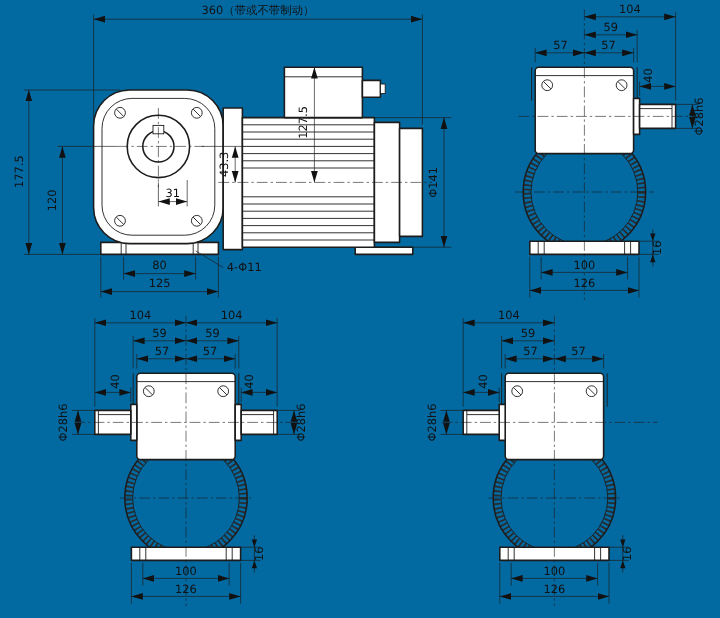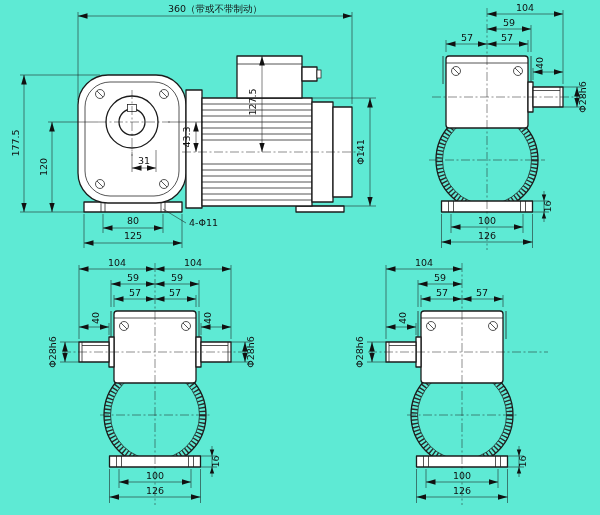--- a/index.html
+++ b/index.html
@@ -1,16 +1,16 @@
 <!DOCTYPE html>
 <html><head>
 <meta charset="utf-8">
 <style>
   html,body{margin:0;padding:0;background:#ffffff;}
-  .canvas{width:600px;height:515px;background:#5eead4;position:relative;overflow:hidden;}
+  .canvas{width:600px;height:515px;background:#0369a1;position:relative;overflow:hidden;}
   svg{display:block;}
   .o  {fill:none;stroke:#1c1c1c;stroke-width:1.3;stroke-linejoin:round;}
   .ow {fill:#ffffff;stroke:#1c1c1c;stroke-width:1.3;stroke-linejoin:round;}
   .t  {fill:none;stroke:#1c1c1c;stroke-width:0.75;}
   .tw {fill:#ffffff;stroke:#1c1c1c;stroke-width:0.75;}
   .d  {fill:none;stroke:#1c1c1c;stroke-width:0.55;}
   .dm {marker-start:url(#aS);marker-end:url(#aE);}
   .cl {fill:none;stroke:#1c1c1c;stroke-width:0.5;stroke-dasharray:9 2.5 2 2.5;}
   .fin{fill:none;stroke:#2a2a2a;stroke-width:6.5;stroke-dasharray:1.4 2.2;}
   text{font-family:"DejaVu Sans",sans-serif;font-size:9.5px;fill:#111;}

